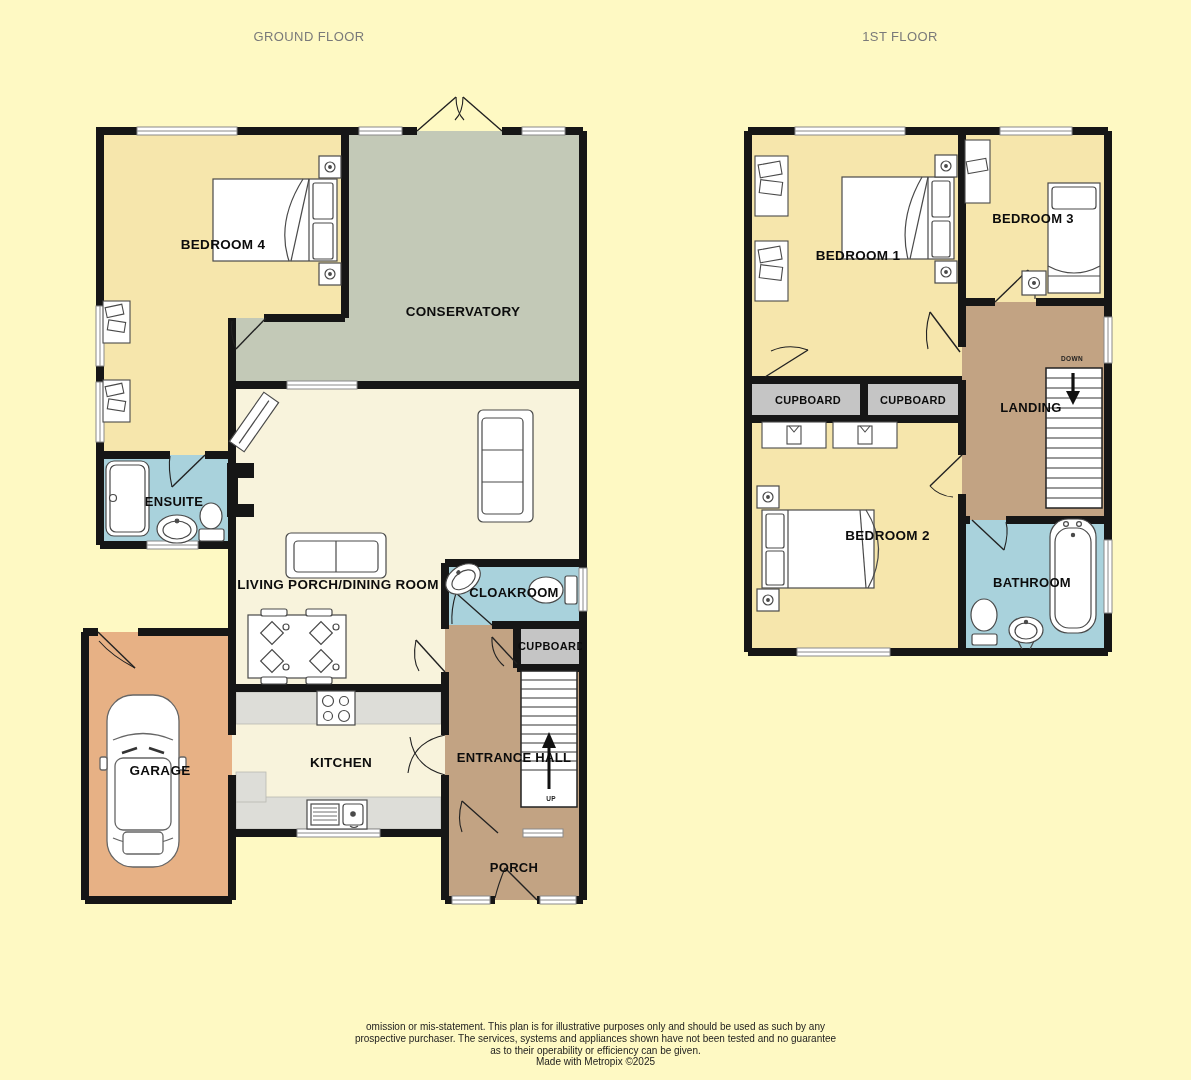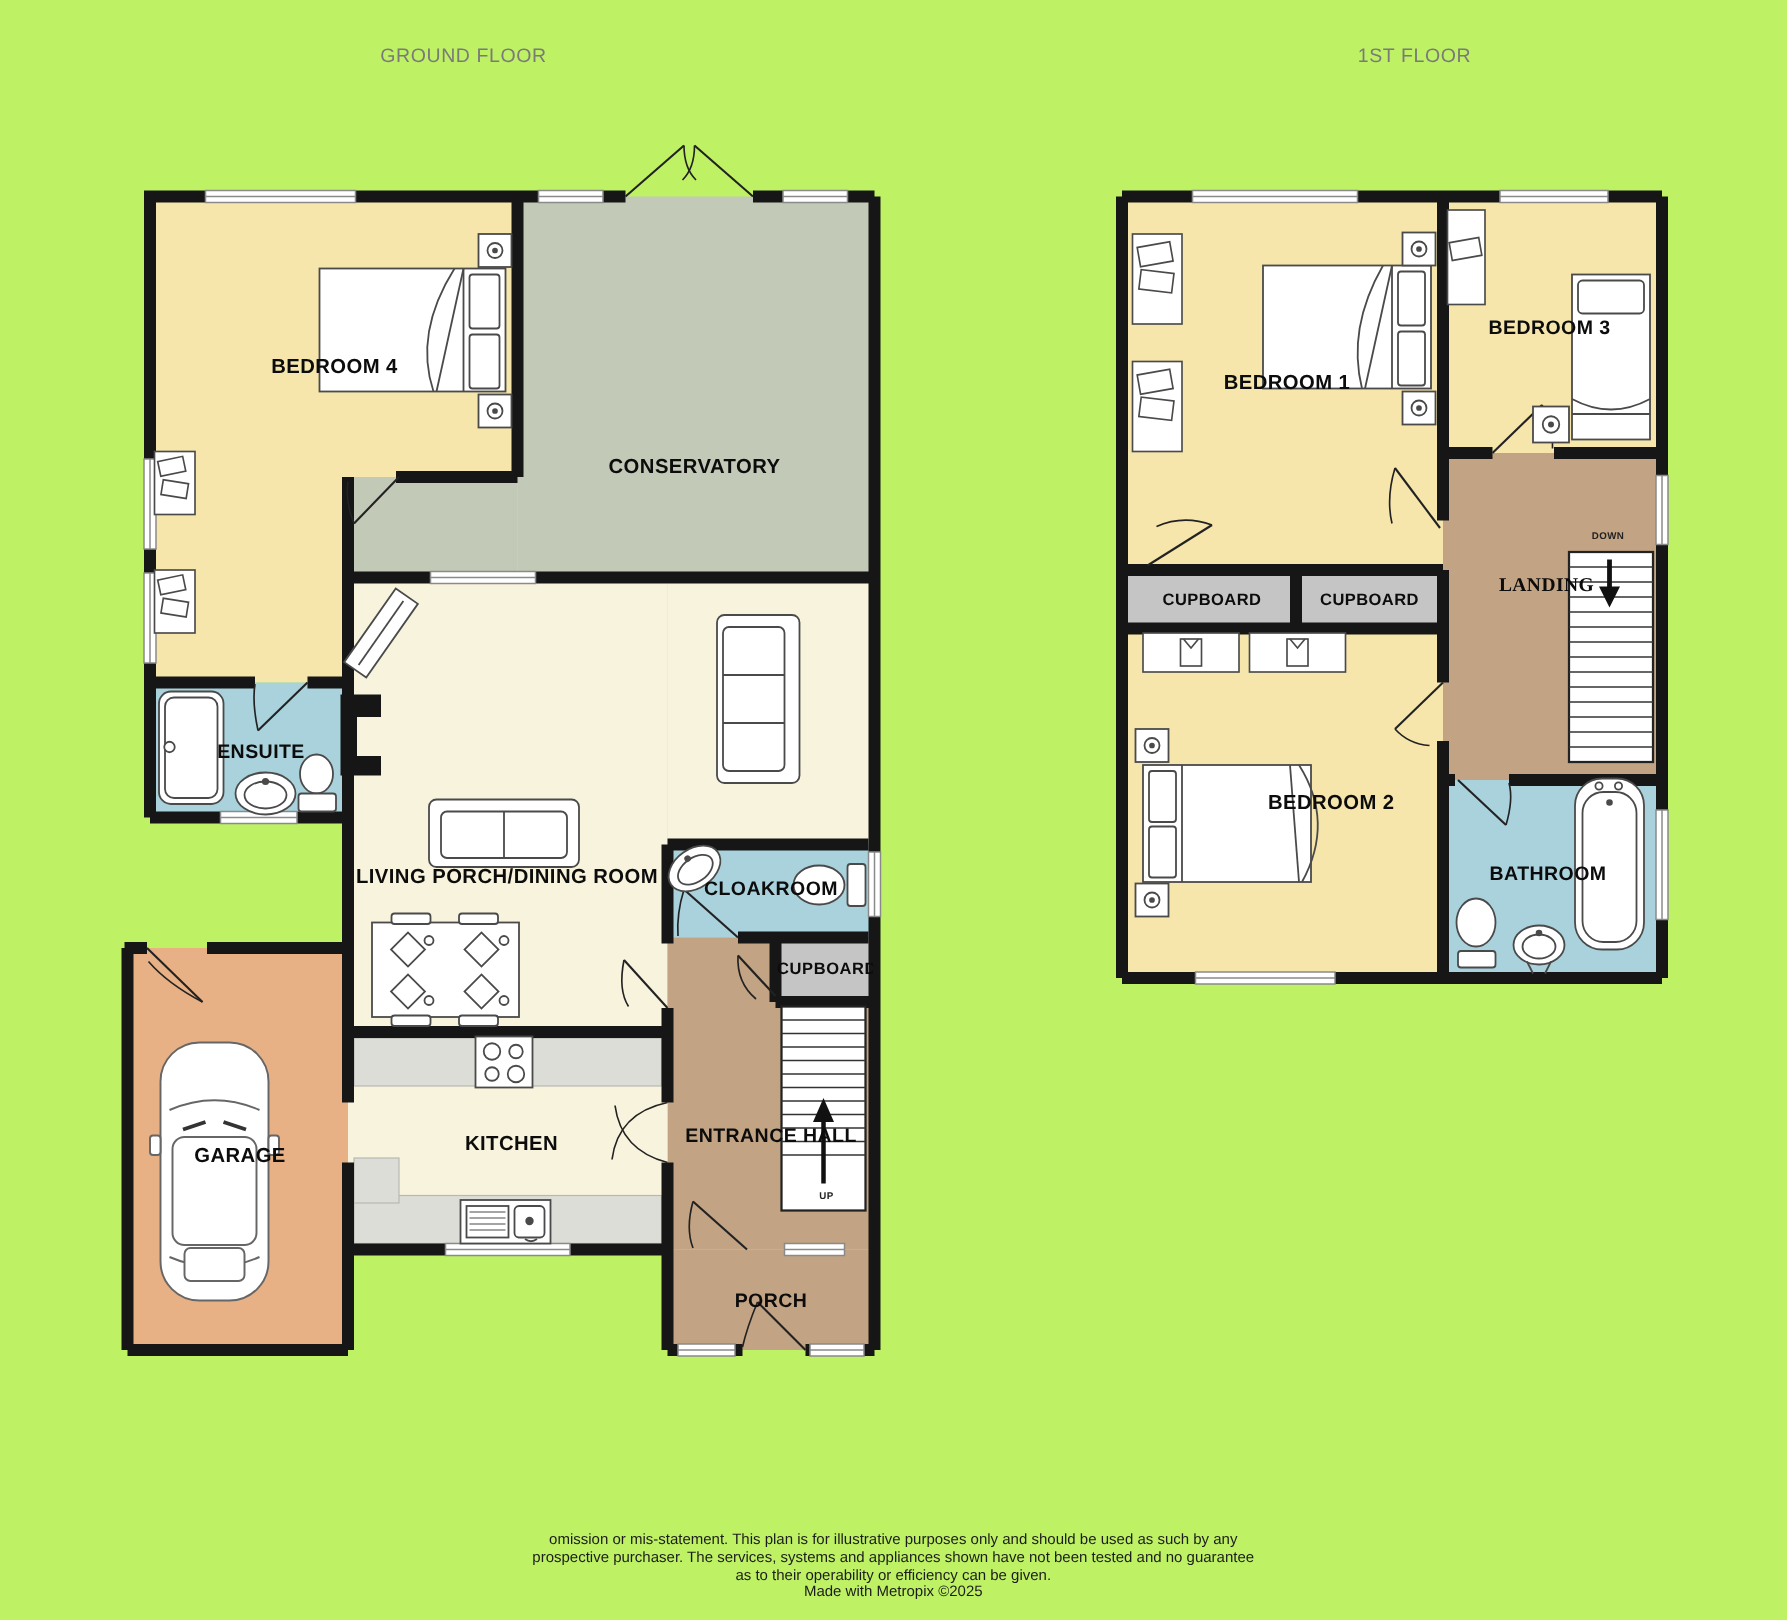--- a/index.html
+++ b/index.html
@@ -1,36 +1,36 @@
 <!DOCTYPE html>
 <html><head>
 <meta charset="utf-8">
 <style>
   html,body{margin:0;padding:0;background:#fff;}
-  .canvas{position:relative;width:1191px;height:1080px;background:#bef264;overflow:hidden;
+  .canvas{position:relative;width:1191px;height:1080px;background:#fef9c3;overflow:hidden;
           font-family:"Liberation Sans",sans-serif;}
   .floor-title{position:absolute;transform:translateX(-50%);font-size:13px;color:#7a7a7a;
                letter-spacing:.4px;white-space:nowrap;}
   .plan-svg{position:absolute;left:0;top:0;}
   .rlabel{position:absolute;transform:translate(-50%,-50%);font-weight:bold;font-size:13.5px;
           color:#0c0c0c;letter-spacing:.3px;white-space:nowrap;z-index:3;}
   .rlabel.small{font-size:11px;}
   .rlabel.tiny{font-size:6.5px;transform:translate(-50%,-50%);letter-spacing:.3px;color:#222;}
   .rlabel.clip{transform:none;width:64px;height:15px;overflow:hidden;text-align:left;
                letter-spacing:.4px;font-size:11px;}
   .disclaimer{position:absolute;left:0;right:0;top:1021px;text-align:center;font-size:10px;
               line-height:11.8px;color:#1c1c1c;}
 </style>
 </head>
 <body>
 
 <div class="canvas">
 
   <div class="floor-title" style="left:309px;top:29px;">GROUND FLOOR</div>
-  <div class="floor-title" style="left:900px;top:29px;margin-left:43px;">1ST FLOOR</div>
+  <div class="floor-title" style="left:900px;top:29px;">1ST FLOOR</div>
 
   <svg class="plan-svg" width="1191" height="1080" viewBox="0 0 1191 1080">
 
     <g>
 
       <rect x="100" y="131" width="245" height="187" fill="#F6E6AC"></rect>
       <rect x="100" y="318" width="132" height="137" fill="#F6E6AC"></rect>
       <rect x="345" y="131" width="238" height="254" fill="#C3C9B7"></rect>
       <rect x="232" y="318" width="113" height="67" fill="#C3C9B7"></rect>
       <rect x="100" y="455" width="132" height="90" fill="#A9D2DC"></rect>
@@ -445,21 +445,21 @@
   <div class="rlabel" style="left:160px;top:770px;">GARAGE</div>
   <div class="rlabel" style="left:341px;top:762px;">KITCHEN</div>
   <div class="rlabel" style="left:514px;top:757px;font-size:13px;">ENTRANCE HALL</div>
   <div class="rlabel" style="left:514px;top:867px;font-size:13px;">PORCH</div>
   <div class="rlabel tiny" style="left:551px;top:798px;">UP</div>
 
   <div class="rlabel" style="left:858px;top:255px;">BEDROOM 1</div>
   <div class="rlabel" style="left:1033px;top:218px;font-size:13px;">BEDROOM 3</div>
   <div class="rlabel small" style="left:808px;top:400px;">CUPBOARD</div>
   <div class="rlabel small" style="left:913px;top:400px;">CUPBOARD</div>
-  <div class="rlabel" style="left:1031px;top:390px;font-size:13px;font-family:Liberation Serif, serif;">LANDING</div>
+  <div class="rlabel" style="left:1031px;top:407px;font-size:13px;">LANDING</div>
   <div class="rlabel" style="left:864px;top:535px;padding-left:47px;">BEDROOM 2</div>
   <div class="rlabel" style="left:1032px;top:582px;font-size:13px;">BATHROOM</div>
   <div class="rlabel tiny" style="left:1072px;top:358px;">DOWN</div>
 
   <div class="disclaimer">
     <div>omission or mis-statement. This plan is for illustrative purposes only and should be used as such by any</div>
     <div>prospective purchaser. The services, systems and appliances shown have not been tested and no guarantee</div>
     <div>as to their operability or efficiency can be given.</div>
     <div>Made with Metropix ©2025</div>
   </div>

